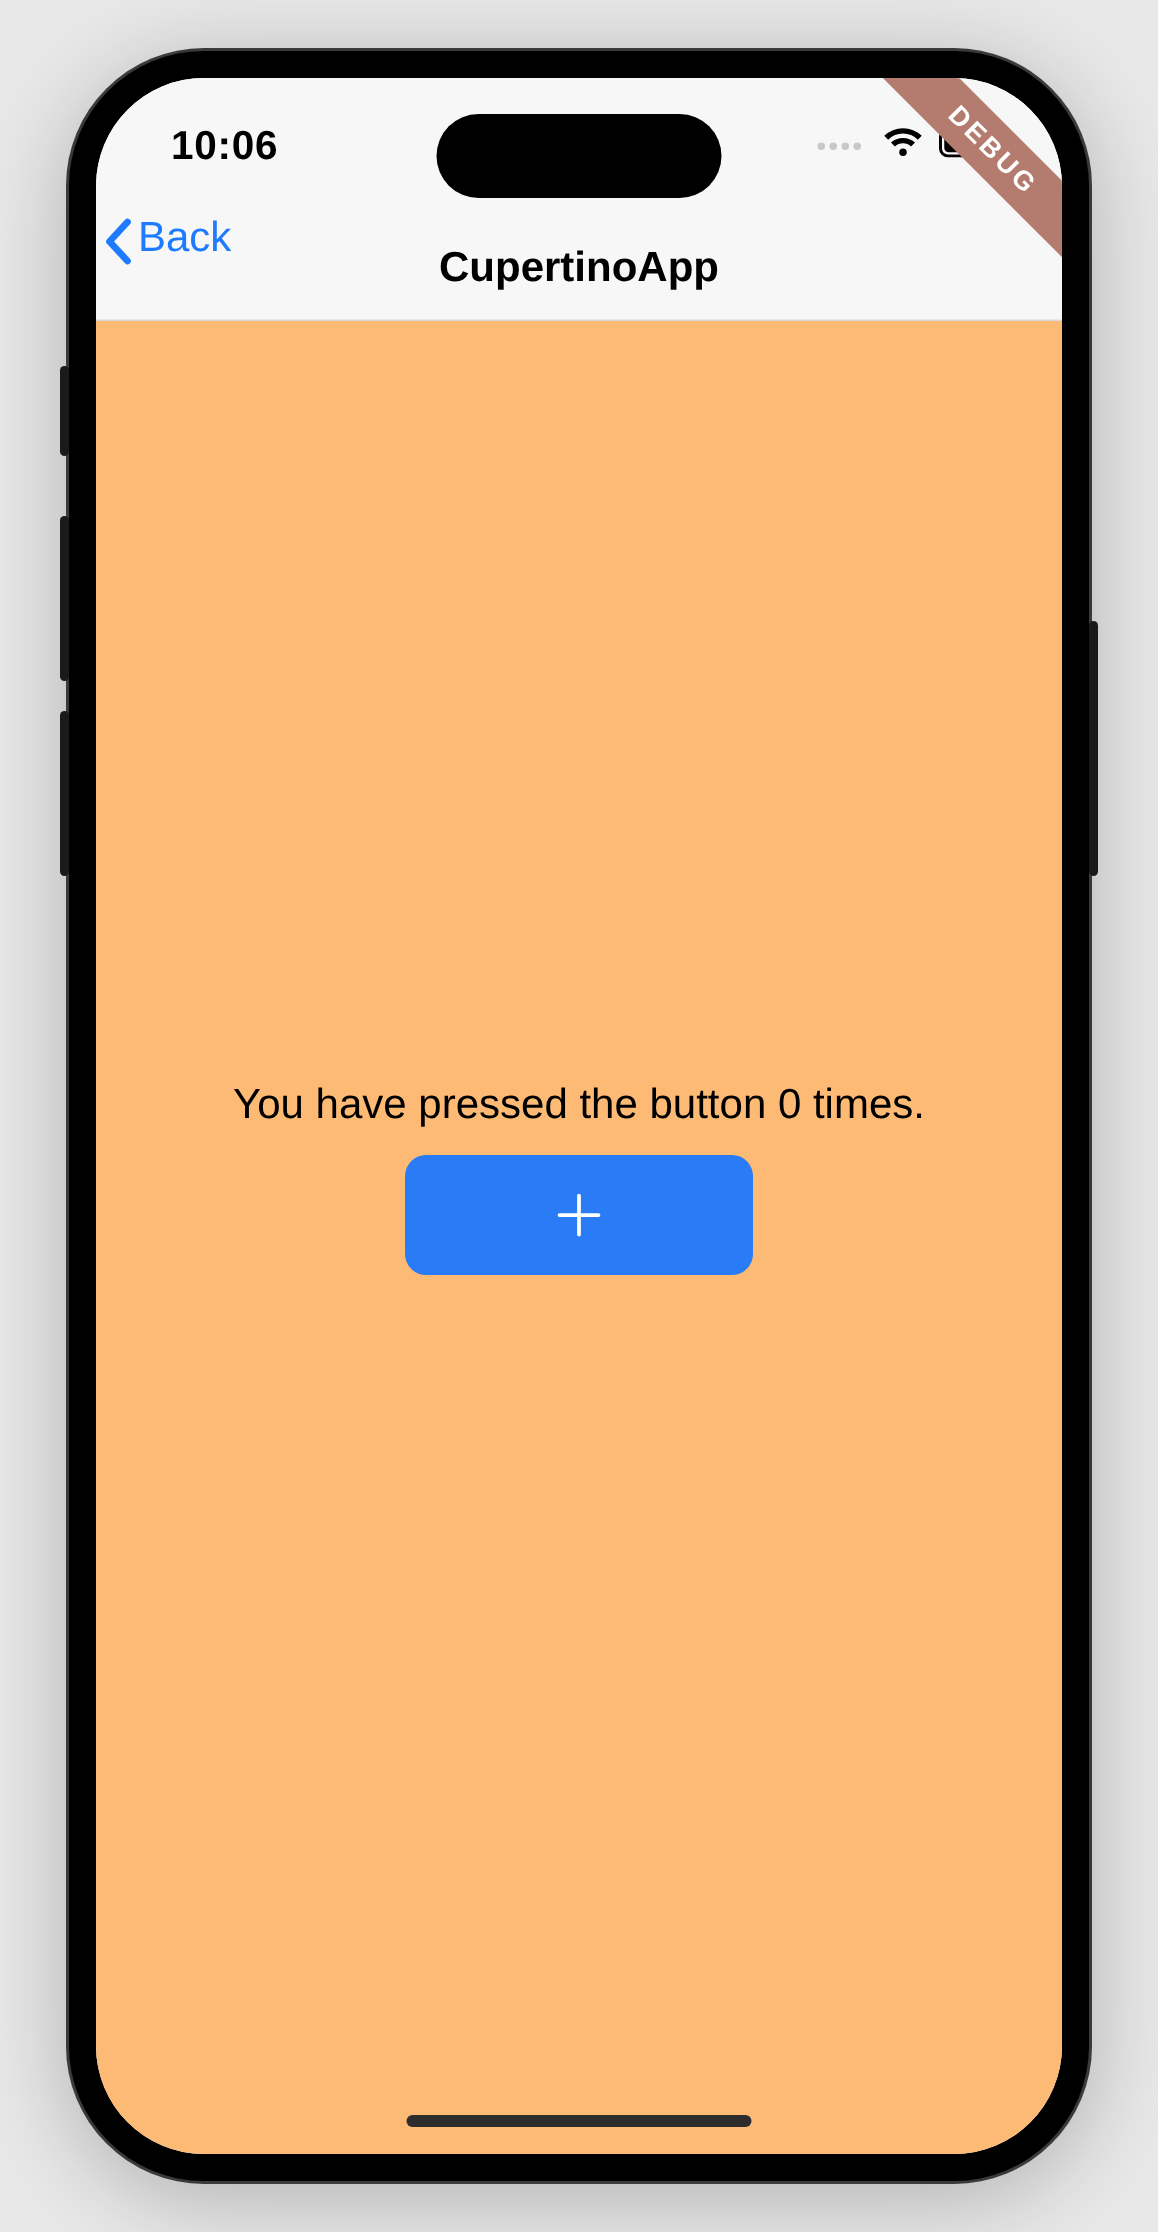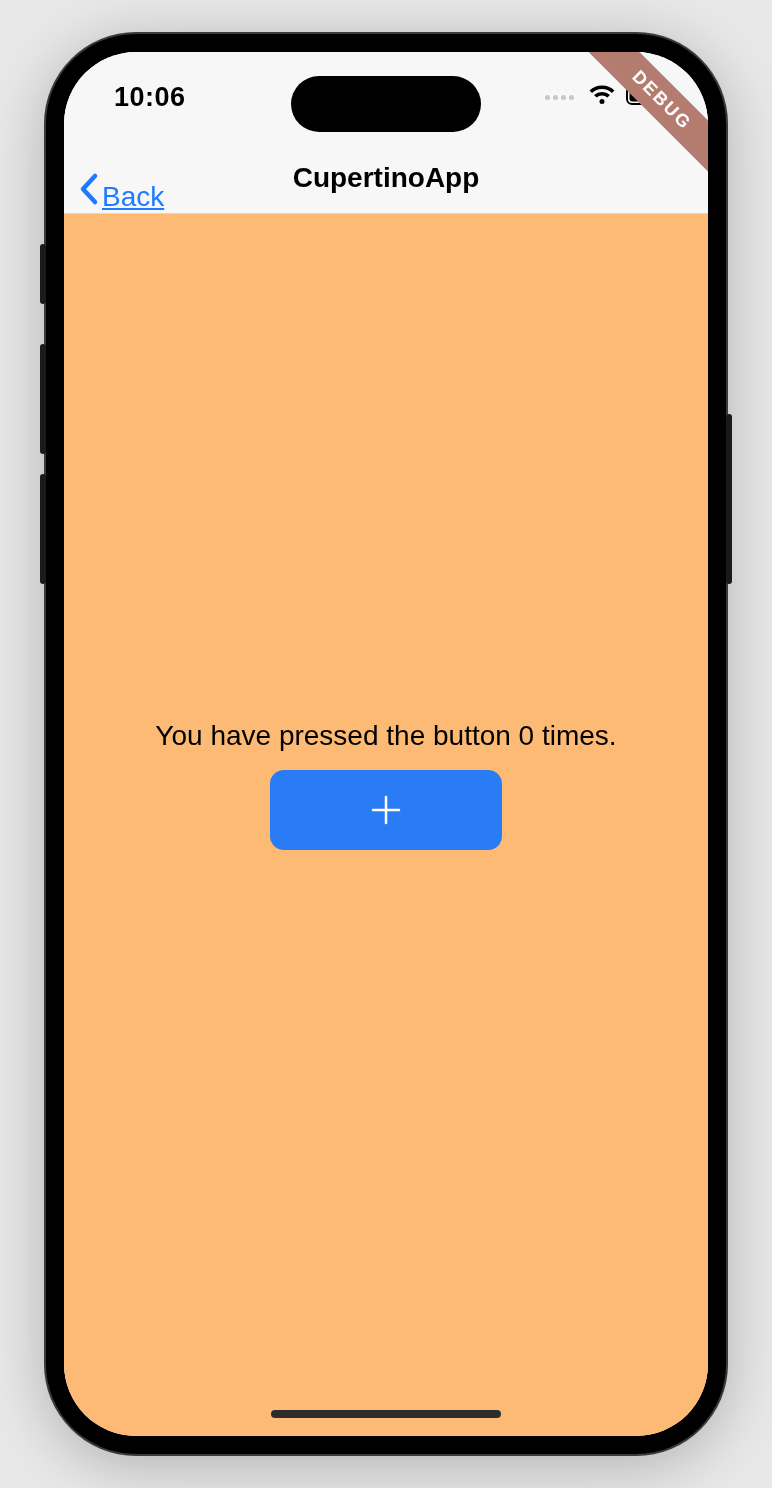--- a/index.html
+++ b/index.html
@@ -75,30 +75,29 @@
     height: 72px;
     background: #f7f7f7;
     border-bottom: 1px solid #d9d9d9;
     display: flex;
     align-items: center;
     justify-content: center;
     position: relative;
   }
   .back-button {
     position: absolute;
-    left: 14px;
+    left: 4px;
     top: 0;
     height: 100%;
     display: flex;
-    align-items: flex-end;
+    align-items: flex-start;
     gap: 2px;
     color: #1e7bff;
     font-size: 28px;
     cursor: pointer;
-    text-decoration: underline;
   }
   .back-button svg { margin-top:2px; }
   .nav-title {
     font-size: 28px;
     font-weight: 600;
     color: #000;
   }
   .content {
     flex: 1;
     background: #fdba74;

